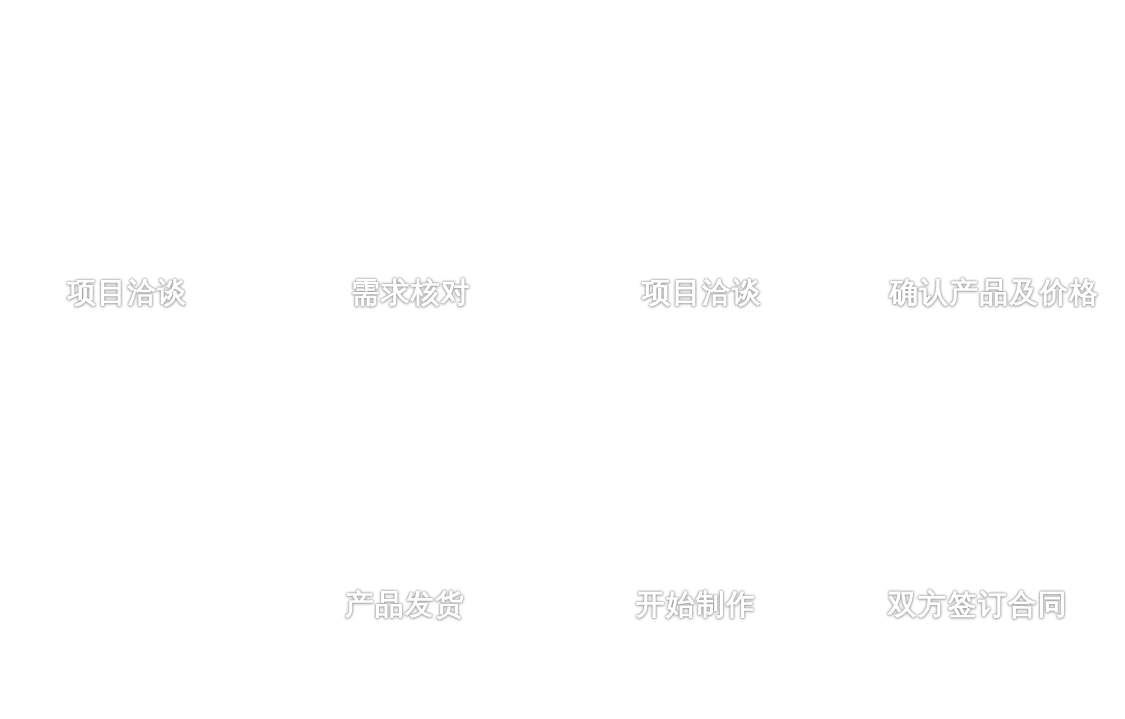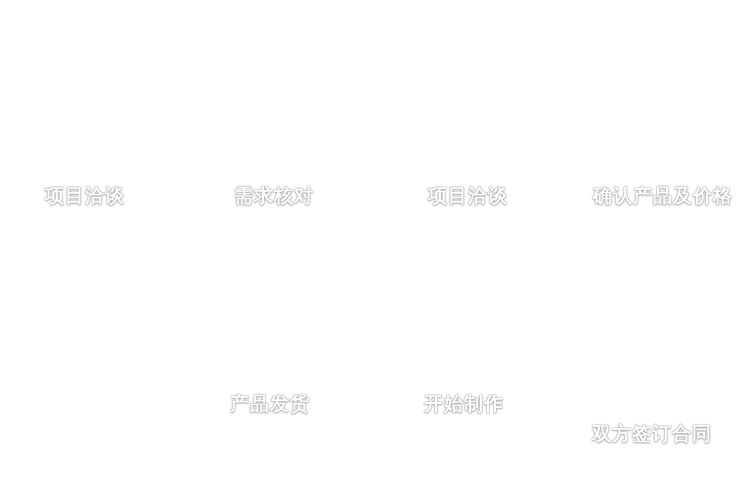--- a/index.html
+++ b/index.html
@@ -47,16 +47,16 @@
   <div class="row-top">
     <span class="step-label" style="left:45px;">项目洽谈</span>
     <span class="step-label" style="left:234px;">需求核对</span>
     <span class="step-label" style="left:428px;">项目洽谈</span>
     <span class="step-label" style="left:593px;">确认产品及价格</span>
   </div>
 
   <div class="row-bottom">
     <span class="step-label" style="left:230px;font-family:Liberation Serif, serif;">产品发货</span>
     <span class="step-label" style="left:424px;">开始制作</span>
-    <span class="step-label" style="left:592px;margin-top:30px;">双方签订合同</span>
+    <span class="step-label" style="left:592px;">双方签订合同</span>
   </div>
 
 </div>
 
 </body></html>

